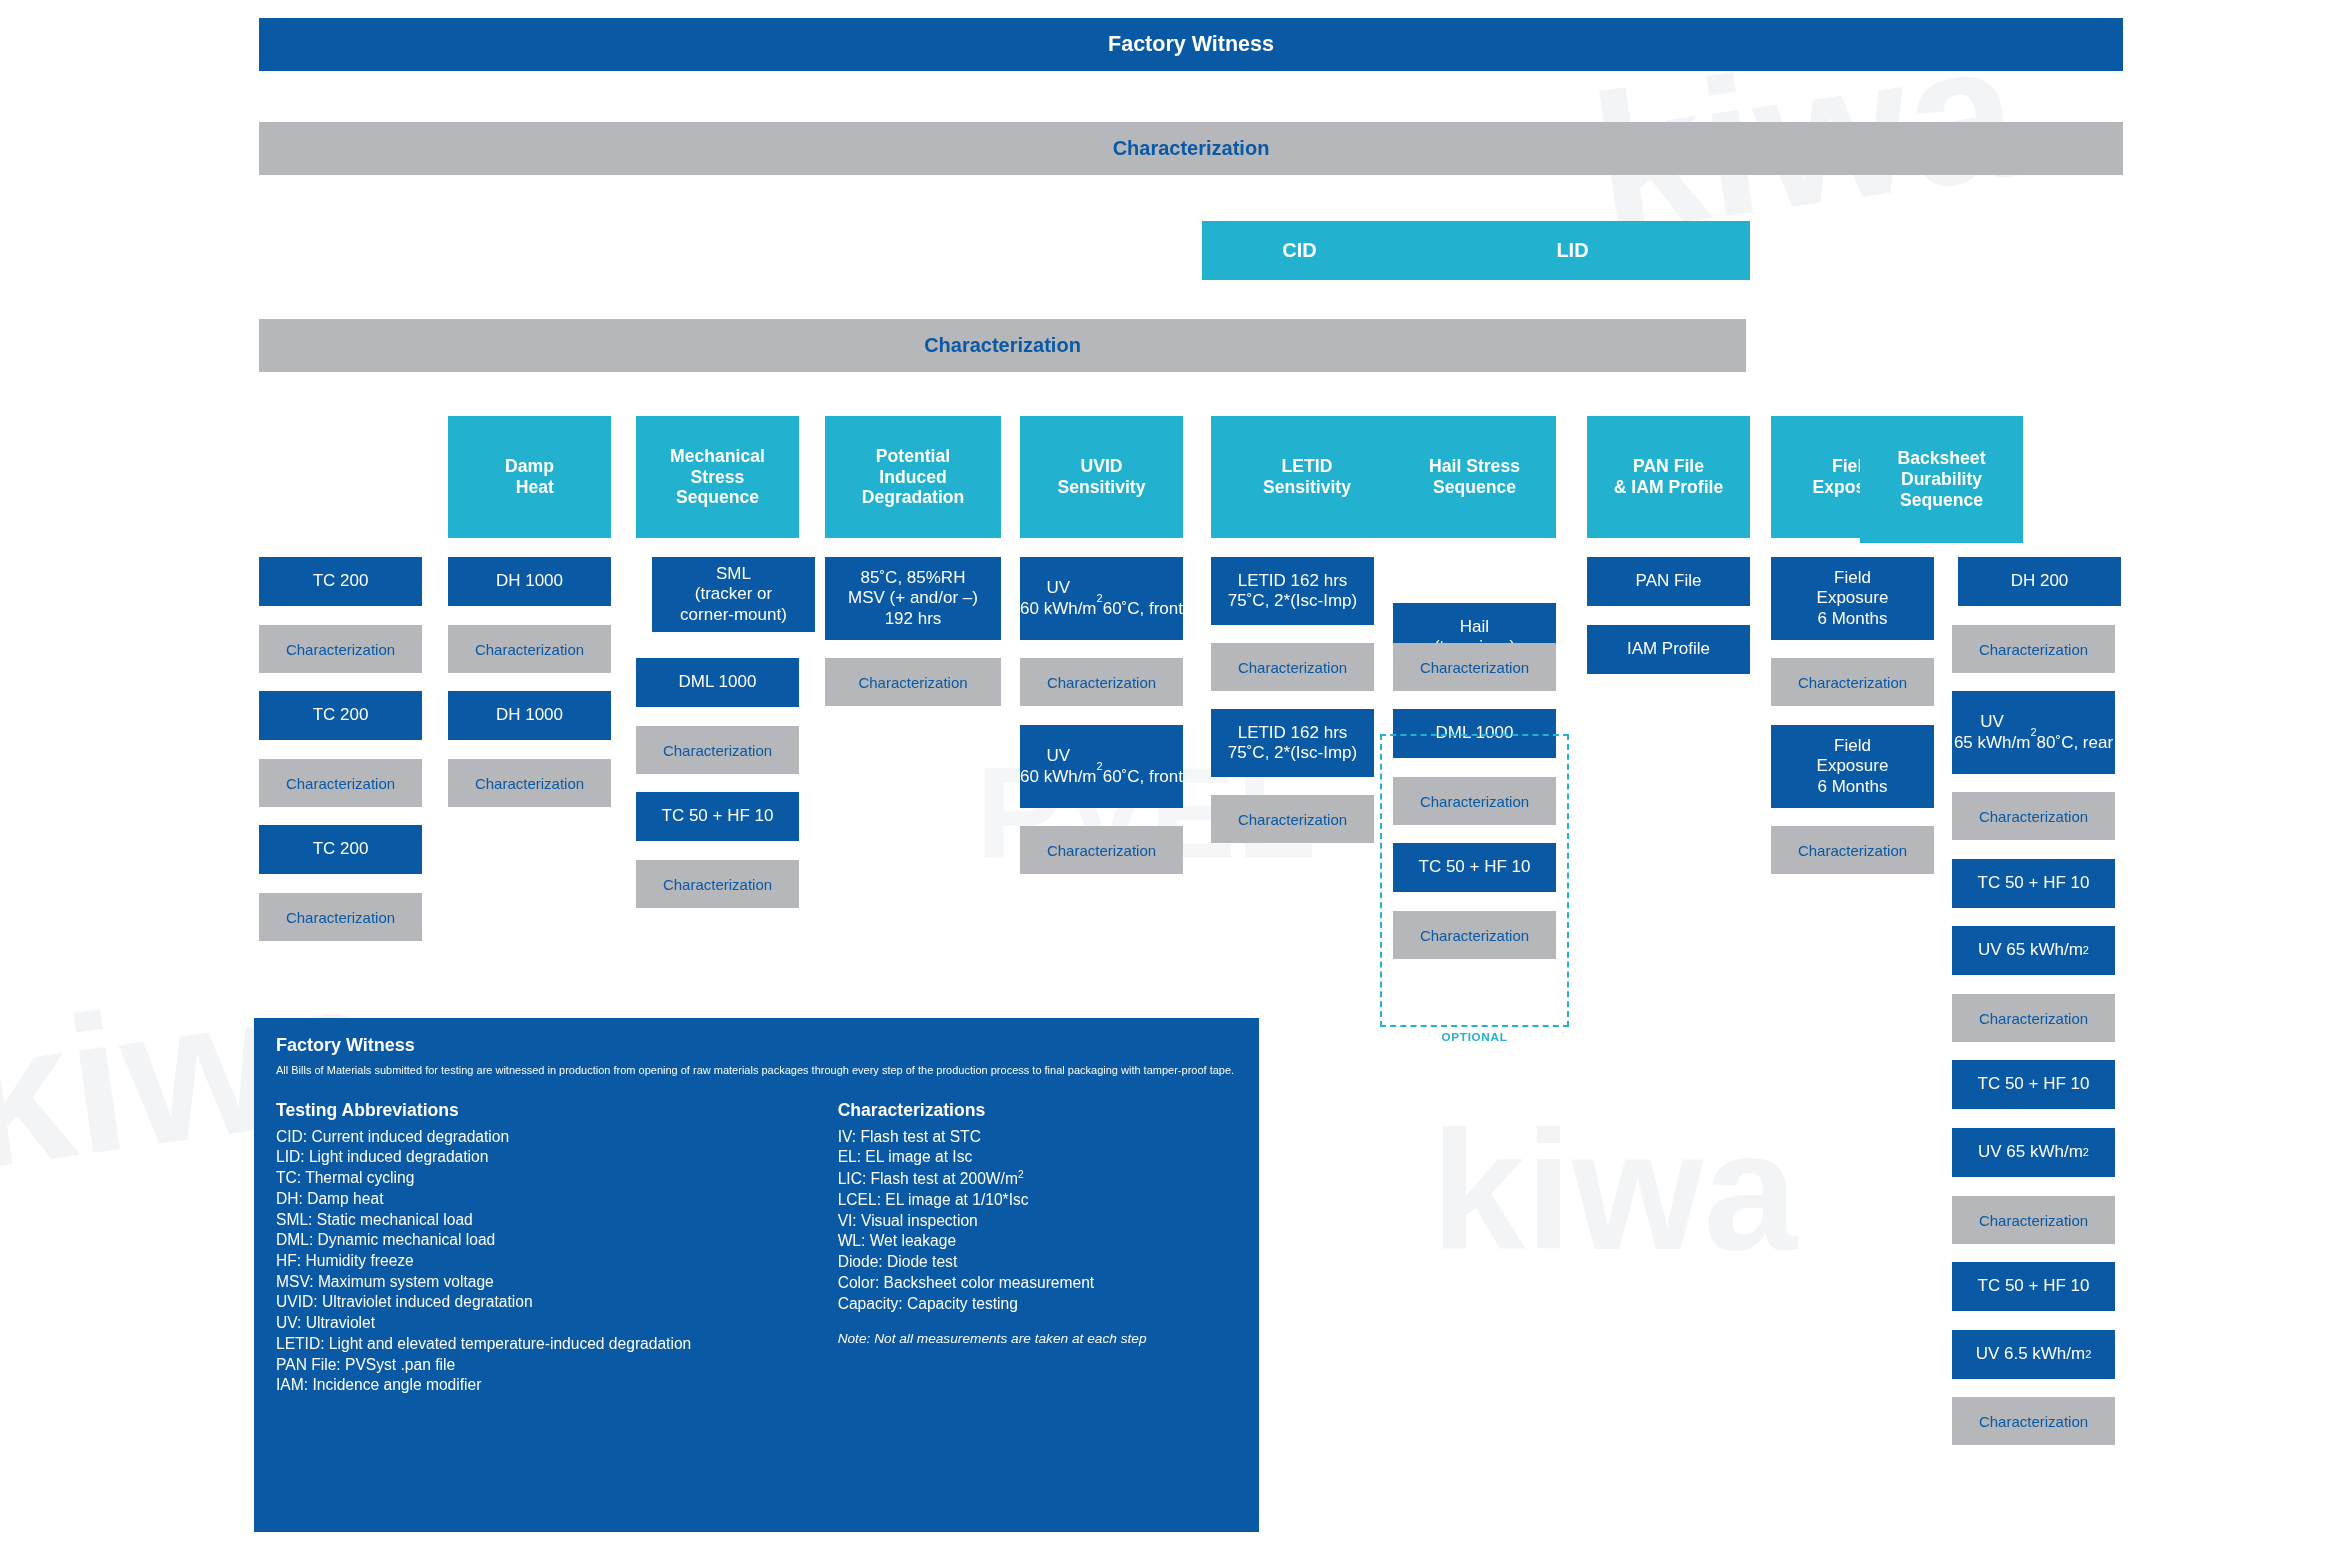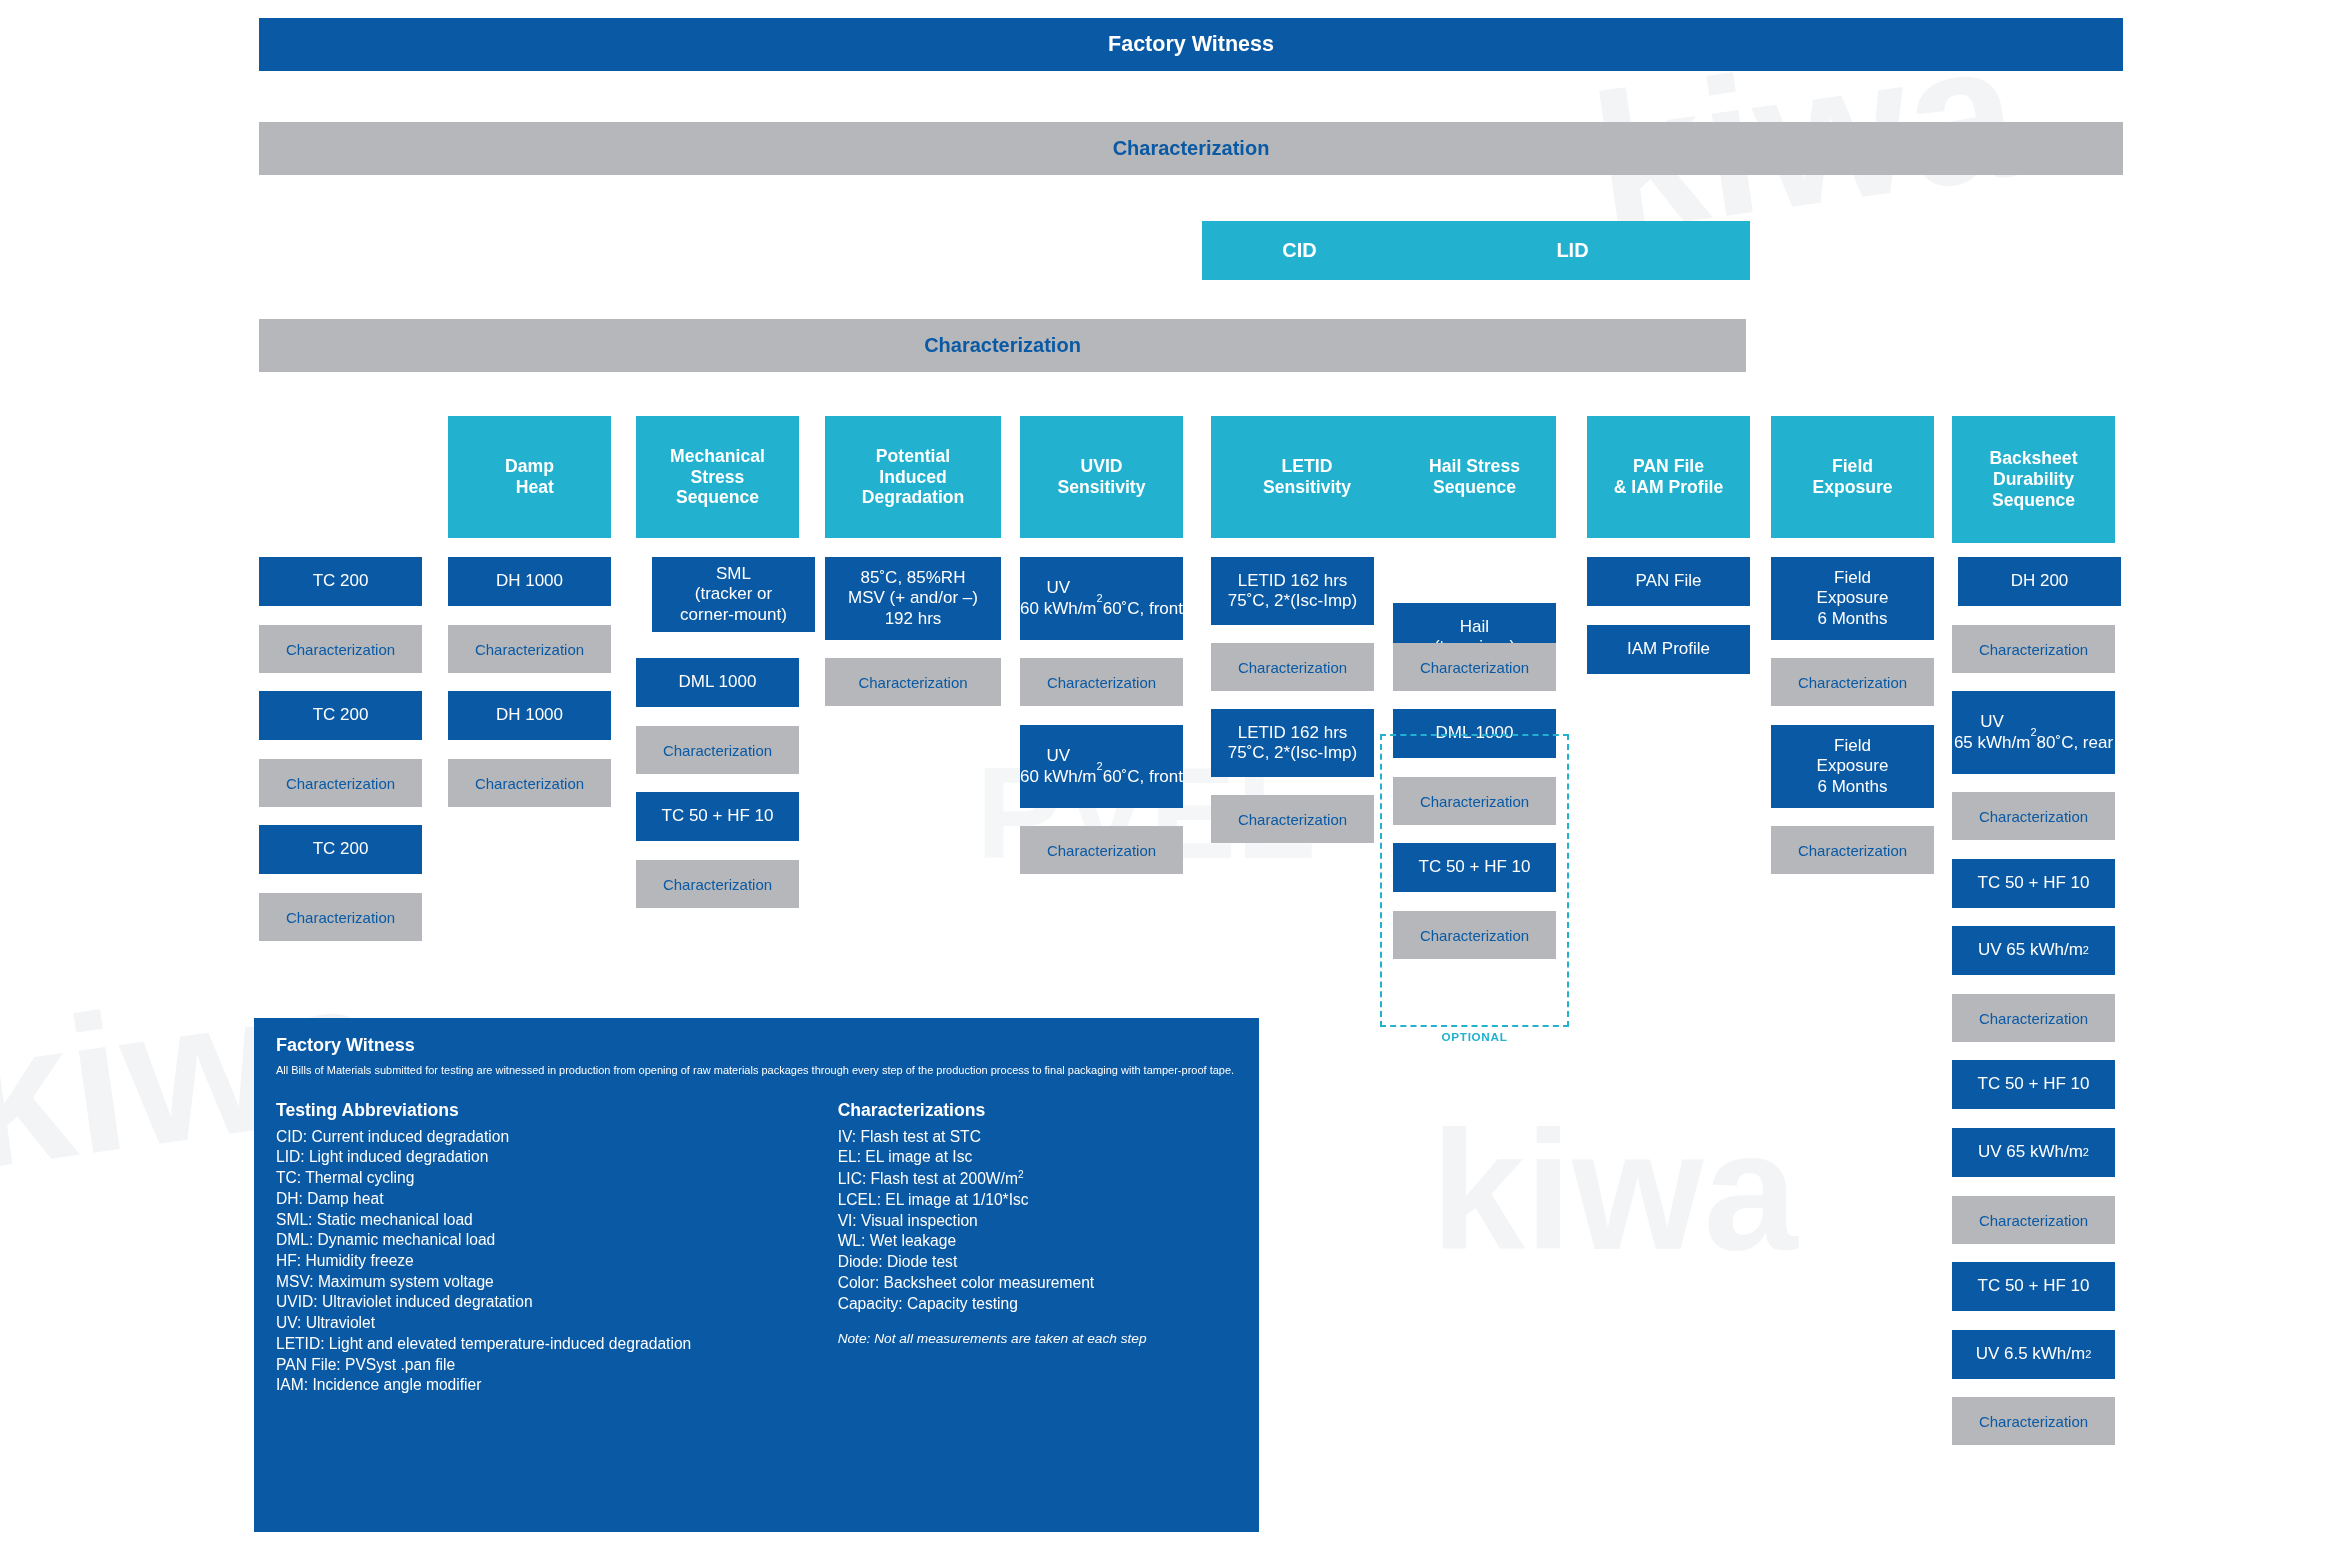--- a/index.html
+++ b/index.html
@@ -102,21 +102,21 @@
     <div class="box dark t-cell" style="left: 1393px; top: 843px; width: 163px; height: 49px;">TC 50 + HF 10</div>
     <div class="box char t-char" style="left: 1393px; top: 911px; width: 163px; height: 48px;">Characterization</div>
     <div class="box teal t-colhead" style="left: 1587px; top: 416px; width: 163px; height: 122px;">PAN File<br>&amp; IAM Profile</div>
     <div class="box dark t-cell" style="left: 1587px; top: 557px; width: 163px; height: 49px;">PAN File</div>
     <div class="box dark t-cell" style="left: 1587px; top: 625px; width: 163px; height: 49px;">IAM Profile</div>
     <div class="box teal t-colhead" style="left: 1771px; top: 416px; width: 163px; height: 122px;">Field<br>Exposure</div>
     <div class="box dark t-cell" style="left: 1771px; top: 557px; width: 163px; height: 83px;">Field<br>Exposure<br>6 Months</div>
     <div class="box char t-char" style="left: 1771px; top: 658px; width: 163px; height: 48px;">Characterization</div>
     <div class="box dark t-cell" style="left: 1771px; top: 725px; width: 163px; height: 83px;">Field<br>Exposure<br>6 Months</div>
     <div class="box char t-char" style="left: 1771px; top: 826px; width: 163px; height: 48px;">Characterization</div>
-    <div class="box teal t-colhead" style="left: 1952px; top: 416px; width: 163px; height: 127px;">Backsheet<br>Durability<br>Sequence</div>
+    <div class="box teal t-colhead" style="left: 1860px; top: 416px; width: 163px; height: 127px;">Backsheet<br>Durability<br>Sequence</div>
     <div class="box dark t-cell" style="left: 1952px; top: 557px; width: 163px; height: 49px; margin-left: 6px;">DH 200</div>
     <div class="box char t-char" style="left: 1952px; top: 625px; width: 163px; height: 48px;">Characterization</div>
     <div class="box dark t-cell" style="left: 1952px; top: 691px; width: 163px; height: 83px;">UV<br>65 kWh/m<sup>2</sup><br>80˚C, rear</div>
     <div class="box char t-char" style="left: 1952px; top: 792px; width: 163px; height: 48px;">Characterization</div>
     <div class="box dark t-cell" style="left: 1952px; top: 859px; width: 163px; height: 49px;">TC 50 + HF 10</div>
     <div class="box dark t-cell" style="left: 1952px; top: 926px; width: 163px; height: 49px;">UV 65 kWh/m<sup>2</sup></div>
     <div class="box char t-char" style="left: 1952px; top: 994px; width: 163px; height: 48px;">Characterization</div>
     <div class="box dark t-cell" style="left: 1952px; top: 1060px; width: 163px; height: 49px;">TC 50 + HF 10</div>
     <div class="box dark t-cell" style="left: 1952px; top: 1128px; width: 163px; height: 49px;">UV 65 kWh/m<sup>2</sup></div>
     <div class="box char t-char" style="left: 1952px; top: 1196px; width: 163px; height: 48px;">Characterization</div>

